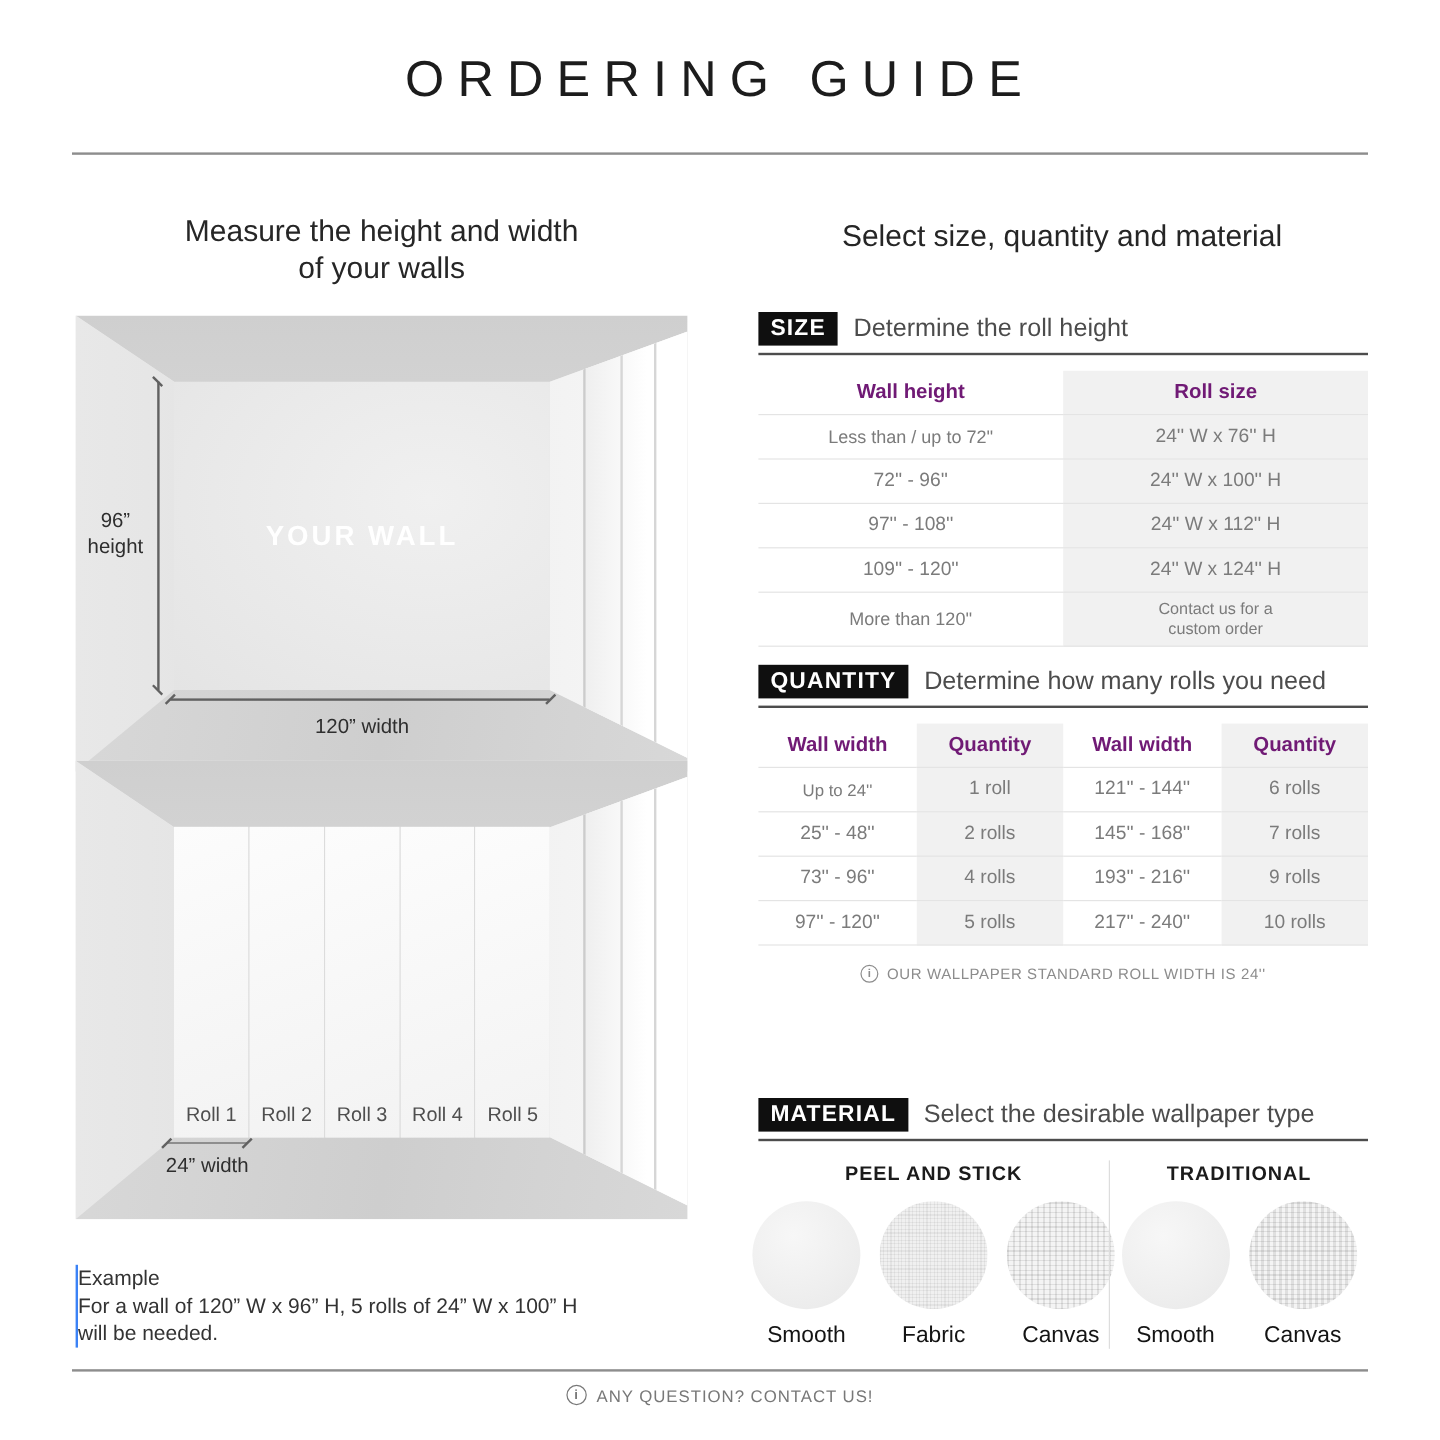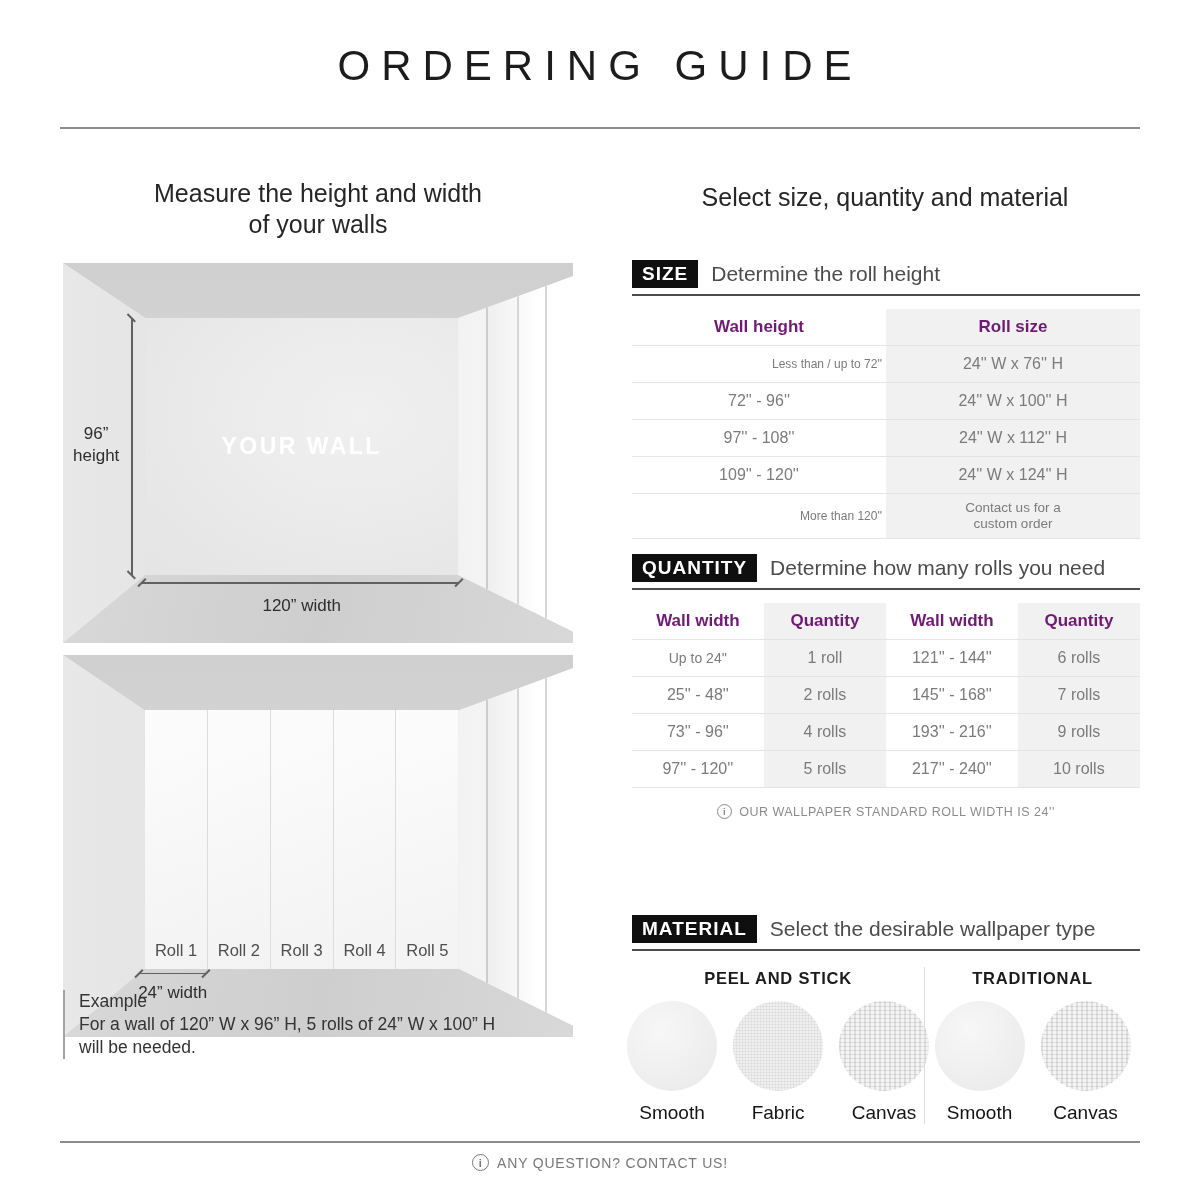--- a/index.html
+++ b/index.html
@@ -13,21 +13,21 @@
 
   
   .left-heading{position:absolute;left:63px;width:510px;top:178px;text-align:center;
     font-size:25px;line-height:31px;color:#262626;white-space:pre-line;}
   .right-heading{position:absolute;left:630px;width:510px;top:183px;text-align:center;
     font-size:25px;color:#262626;}
 
   
   .room{position:absolute;width:510px;background:#e9e9e9;overflow:hidden;}
   .fig1{left:63px;top:263px;height:380px;}
-  .fig2{left:63px;top:655px;height:382px;}
+  .fig2{left:63px;top:634px;height:382px;}
   .room .ceiling{position:absolute;inset:0;
     clip-path:polygon(0 0,100% 0,100% 3.5%,77.5% 14.5%,16.1% 14.5%);
     background:linear-gradient(180deg,#cfcfcf 0%,#e4e4e4 100%);}
   .room .leftwall{position:absolute;inset:0;
     clip-path:polygon(0 0,16.1% 14.5%,16.1% 82.1%,0 100%);
     background:linear-gradient(90deg,#e8e8e8 0%,#d7d7d7 100%);}
   .room .floor{position:absolute;inset:0;
     clip-path:polygon(0 100%,16.1% 82.1%,77.5% 82.1%,100% 97%,100% 100%);
     background:linear-gradient(100deg,#dadada 0%,#cecece 55%,#d8d8d8 100%);}
   .room .rightwall{position:absolute;inset:0;
@@ -64,40 +64,40 @@
   .roll{flex:1;position:relative;background:linear-gradient(160deg,#fcfcfc 0%,#f3f3f3 100%);
     border-right:1px solid #dcdcdc;}
   .roll:last-child{border-right:none;}
   .roll-label{position:absolute;bottom:9px;left:0;width:100%;text-align:center;
     font-size:16.5px;color:#4e4e4e;}
   .fig2 .dim-h{left:14.9%;width:13.1%;top:83.2%;}
   .width24-label{position:absolute;left:12.5%;width:18%;top:85.8%;text-align:center;
     font-size:17px;color:#2e2e2e;}
 
   
-  .example{position:absolute;left:63px;top:990px;width:470px;border-left:2px solid #a3a3a3;
-    padding-left:14px;font-size:17.5px;line-height:23px;color:#333333;}
+  .example{position:absolute;left:63px;top:1054px;width:470px;border-left:2px solid #3b82f6;
+    font-size:17.5px;line-height:23px;color:#333333;}
   .example .ex-text{white-space:pre-line;}
 
   
   .section{position:absolute;left:632px;width:508px;}
   .sec-size{top:260px;} .sec-qty{top:554px;} .sec-mat{top:915px;}
   .section-head{display:flex;align-items:center;border-bottom:2px solid #4d4d4d;padding-bottom:6px;}
   .badge{background:#0f0f0f;color:#ffffff;font-size:19px;font-weight:700;
     letter-spacing:1px;padding:4px 10px 5px;line-height:1;}
   .subtitle{font-size:21px;color:#4c4c4c;margin-left:13px;}
 
   table.tbl{width:100%;border-collapse:collapse;table-layout:fixed;margin-top:13px;}
   .tbl th{font-size:17px;font-weight:700;color:#701a75;text-align:center;padding:8px 4px;}
   .tbl td{font-size:16px;color:#7b7b7b;text-align:center;padding:9px 4px;
     border-top:1px solid #e4e4e4;}
   .tbl tr:last-child td{border-bottom:1px solid #e4e4e4;}
   .shade{background:#f1f1f1;}
   .size-tbl th,.size-tbl td{width:50%;}
-  .size-tbl tr.r1 td.c1,.size-tbl tr.r5 td.c1{font-size:12px;text-align:right;}
+  .size-tbl tr.r1 td.c1,.size-tbl tr.r5 td.c1{font-size:15px;}
   .size-tbl tr.r5 td.c2{font-size:13.5px;line-height:16px;padding:6px 56px;}
   .qty-tbl th.w1,.qty-tbl td.w1{width:26%;} .qty-tbl th.w2,.qty-tbl td.w2{width:24%;}
   .qty-tbl tr.r1 td.c1{font-size:14px;}
 
   .note{margin-top:16px;display:flex;justify-content:center;align-items:center;gap:7px;
     font-size:12.5px;letter-spacing:0.5px;color:#8c8c8c;}
   .info-ic{flex:0 0 auto;width:13px;height:13px;border:1.4px solid #8c8c8c;border-radius:50%;
     display:inline-flex;align-items:center;justify-content:center;
     font-size:9.5px;color:#8c8c8c;font-weight:700;}
   .info-ic::before{content:"i";}

